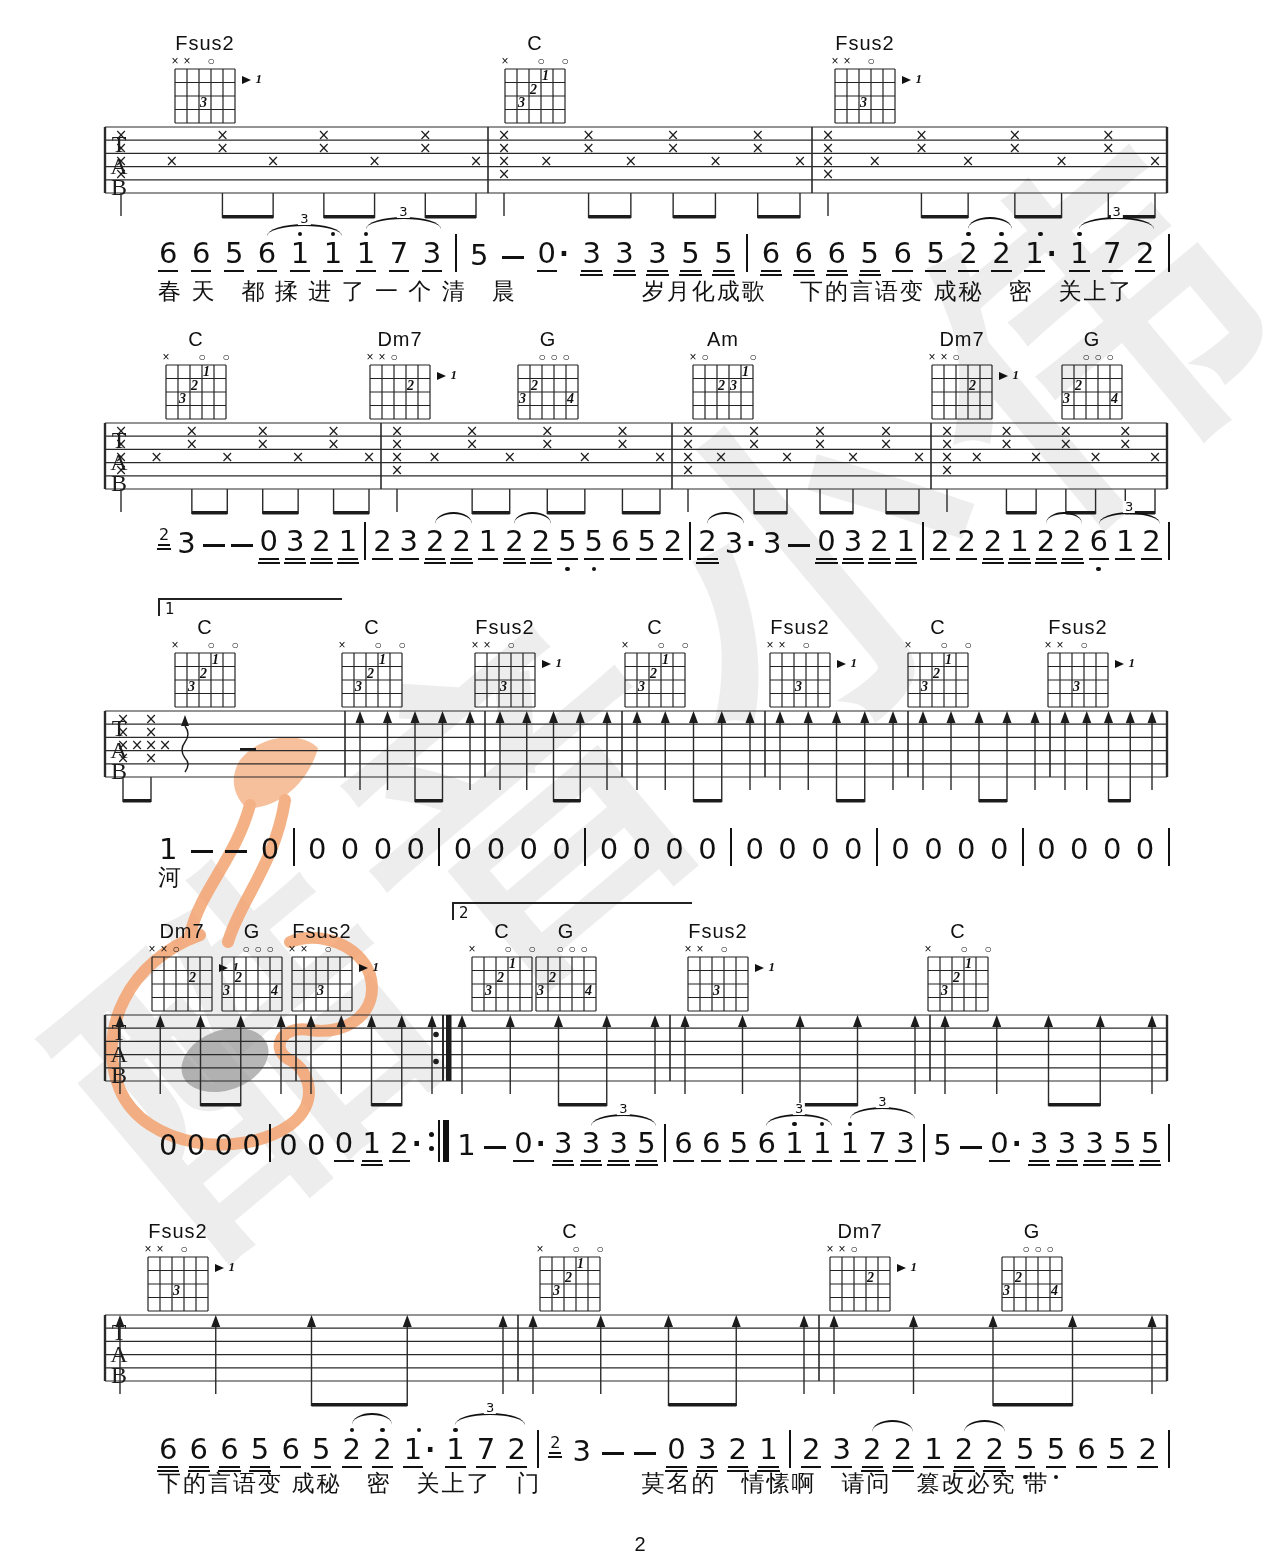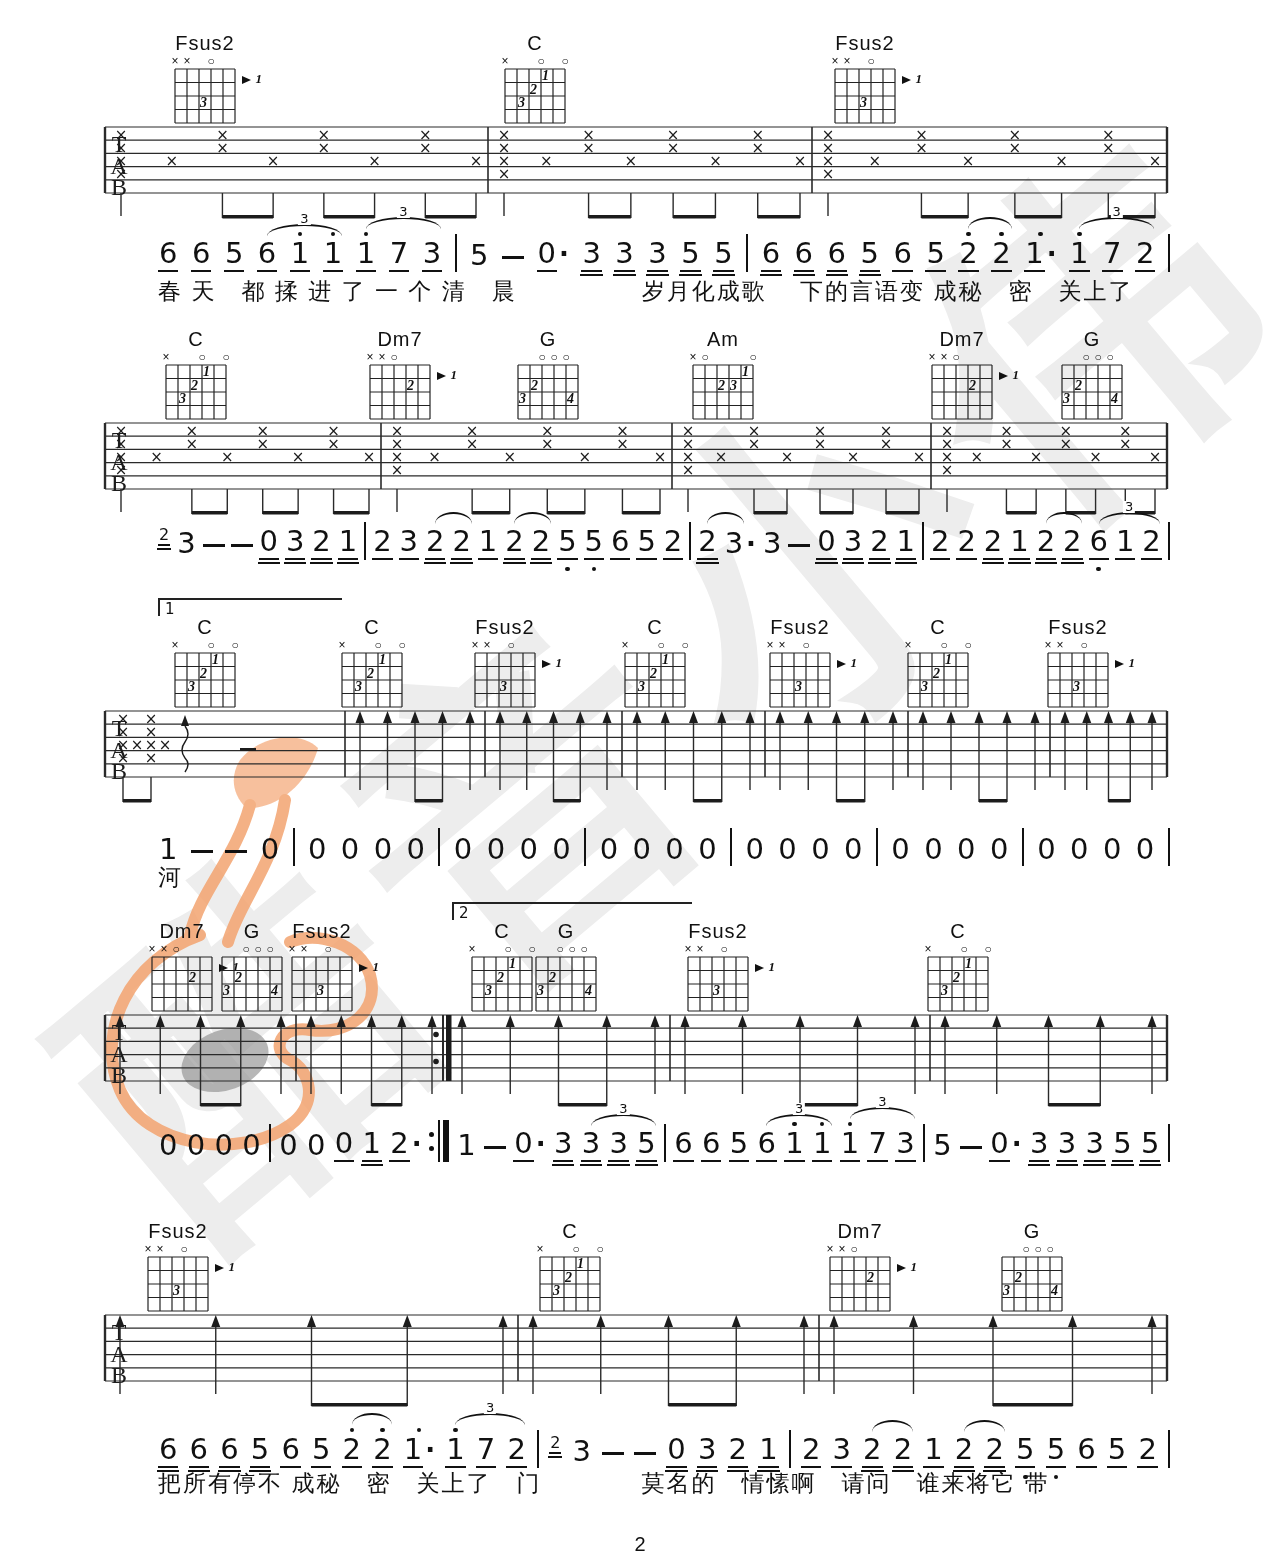--- a/index.html
+++ b/index.html
@@ -1923,14 +1923,14 @@
           <span class="digit u1">5</span>
         </span>
       </span>
       <span class="note">
         <span class="dseq">
           <span class="digit u1">2</span>
         </span>
       </span>
       <span class="bar"></span>
     </div>
-    <div class="lyr" style="top: 1468px;">把所有停不 成秘　密　关上了　门　　　　莫名的　情愫啊　请问　谁来将它 带</div>
+    <div class="lyr" style="top: 1468px;">下的言语变 成秘　密　关上了　门　　　　莫名的　情愫啊　请问　篡改必究 带</div>
   </div>
 
 </body></html>

